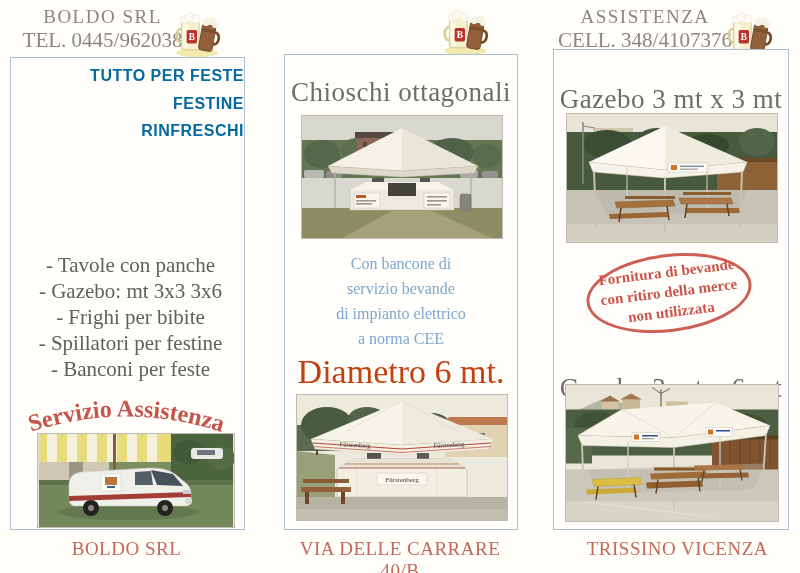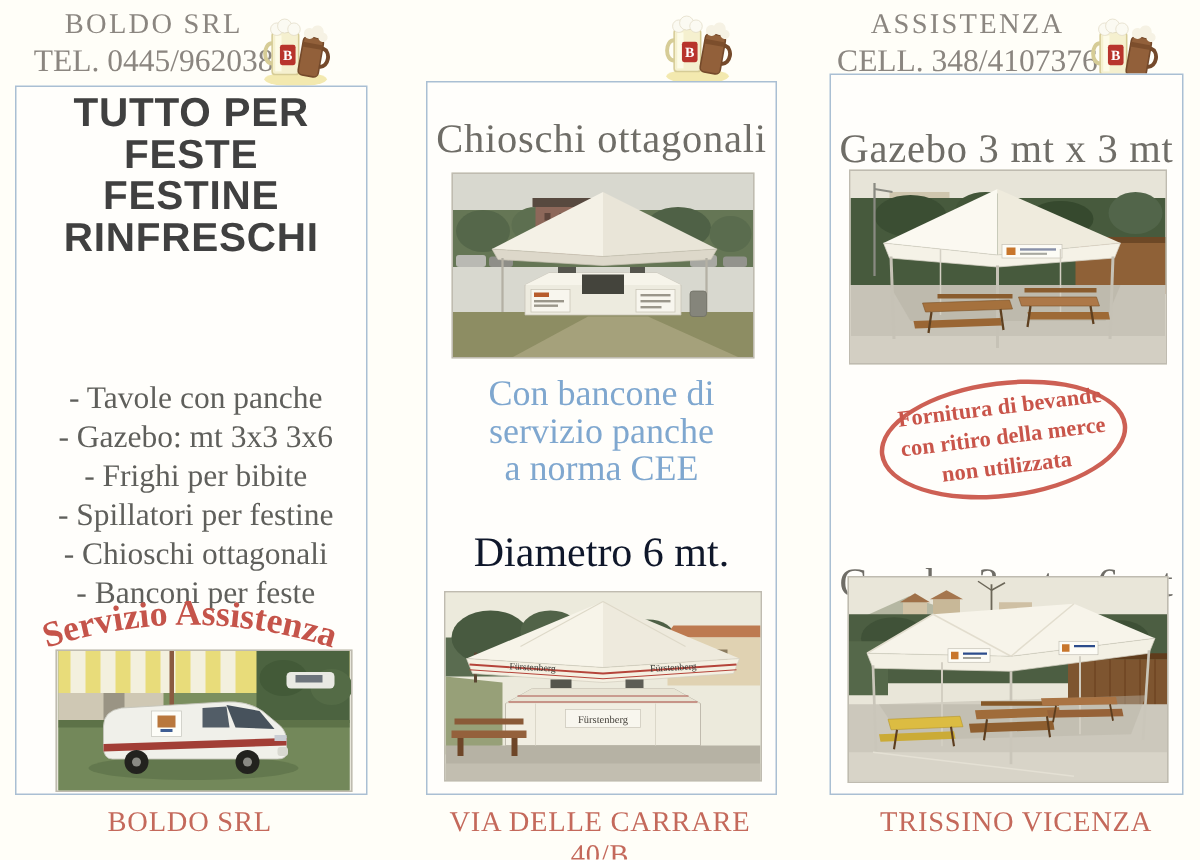--- a/index.html
+++ b/index.html
@@ -6,26 +6,26 @@
   body{width:800px;height:573px;position:relative;overflow:hidden;
        background:#fffef8;font-family:"Liberation Serif",serif;}
   .hdr{position:absolute;text-align:center;color:#8b8680;}
   .hdr .l1{font-size:19px;letter-spacing:1.5px;}
   .hdr .l2{font-size:21px;}
   .logo{position:absolute;width:48px;height:50px;}
   .box{position:absolute;border:1px solid #aabfd3;background:#fffefb;}
   .abs{position:absolute;left:0;right:0;}
   .ctr{text-align:center;}
   .headline{font-family:"Liberation Sans",sans-serif;font-weight:bold;
-            font-size:27px;line-height:27.5px;color:#404040;letter-spacing:.5px;}
+            font-size:16px;line-height:27.5px;color:#0369a1;letter-spacing:.5px;text-align:right;}
   .subhead{font-weight:bold;font-size:19px;line-height:21.5px;color:#4a74b0;}
   .rlist{font-size:21px;line-height:26px;color:#5f5f5b;text-align:center;}
   .ptitle{font-size:27px;color:#6f6d67;letter-spacing:.5px;}
-  .desc{font-size:24px;line-height:25px;color:#7fa7cf;}
-  .note{font-size:28px;color:#0f172a;}
+  .desc{font-size:16px;line-height:25px;color:#7fa7cf;}
+  .note{font-size:34px;color:#c2410c;}
   .photo{position:absolute;border:1px solid #bfbbb0;background:#e8e6da;}
   .photo svg{display:block;}
   .badge{position:absolute;width:160px;height:72px;border:3px solid #cd6054;
          border-radius:50%;transform:rotate(-7deg);display:flex;flex-direction:column;
          justify-content:center;text-align:center;color:#c9554a;font-weight:bold;
          font-size:15px;line-height:1.32;background:#fffefb;}
   .foot{position:absolute;top:538px;text-align:center;font-size:19px;
         color:#c4695b;letter-spacing:.5px;}
 </style>
 </head>
@@ -108,21 +108,20 @@
   <div class="abs ctr headline" style="top:4px;">
     <div>TUTTO PER FESTE</div>
     <div>FESTINE</div>
     <div>RINFRESCHI</div>
   </div>
   <div class="abs rlist" style="top:194px;left:8px;right:2px;">
     <div>- Tavole con panche</div>
     <div>- Gazebo: mt 3x3 3x6</div>
     <div>- Frighi per bibite</div>
     <div>- Spillatori per festine</div>
-    <div>- Chioschi ottagonali</div>
     <div>- Banconi per feste</div>
   </div>
   <div class="abs" style="top:336px;left:3px;">
     <svg width="225" height="46" viewBox="0 0 225 46">
       <defs>
           <path id="arc" d="M 8 41 Q 112 4 217 41" fill="none"></path>
         </defs>
       <text font-size="24" font-weight="600" fill="#c5544a" font-family="Liberation Serif, serif">
         <textPath href="#arc" startOffset="50%" text-anchor="middle">Servizio Assistenza</textPath>
       </text>
@@ -207,21 +206,22 @@
       <rect x="125" y="80" width="20" height="1.6" fill="#9a968a"></rect>
         <rect x="125" y="84" width="20" height="1.6" fill="#9a968a"></rect>
         <rect x="125" y="88" width="14" height="1.6" fill="#9a968a"></rect>
       <rect x="158" y="78" width="11" height="17" rx="2" fill="#85857b" stroke="#6e6e64" stroke-width=".5"></rect>
       <rect x="70" y="62" width="12" height="4" fill="#55554d"></rect>
         <rect x="118" y="62" width="10" height="4" fill="#55554d"></rect>
     </svg>
   </div>
   <div class="abs ctr desc" style="top:196px;">
     <div>Con bancone di</div>
-    <div>servizio panche</div>
+    <div>servizio bevande</div>
+    <div>di impianto elettrico</div>
     <div>a norma CEE</div>
   </div>
   <div class="abs ctr note" style="top:298px;">Diametro 6 mt.</div>
   <div class="photo" style="left:11px;top:339px;width:210px;height:125px;">
     <svg width="210" height="125" viewBox="0 0 210 125">
       <rect width="210" height="125" fill="#eceadc"></rect>
       <rect y="30" width="150" height="26" fill="#5a6c50"></rect>
       <ellipse cx="30" cy="30" rx="26" ry="18" fill="#485a40"></ellipse>
         <ellipse cx="70" cy="26" rx="20" ry="14" fill="#516348"></ellipse>
         <ellipse cx="135" cy="30" rx="18" ry="12" fill="#4d5f45"></ellipse>

